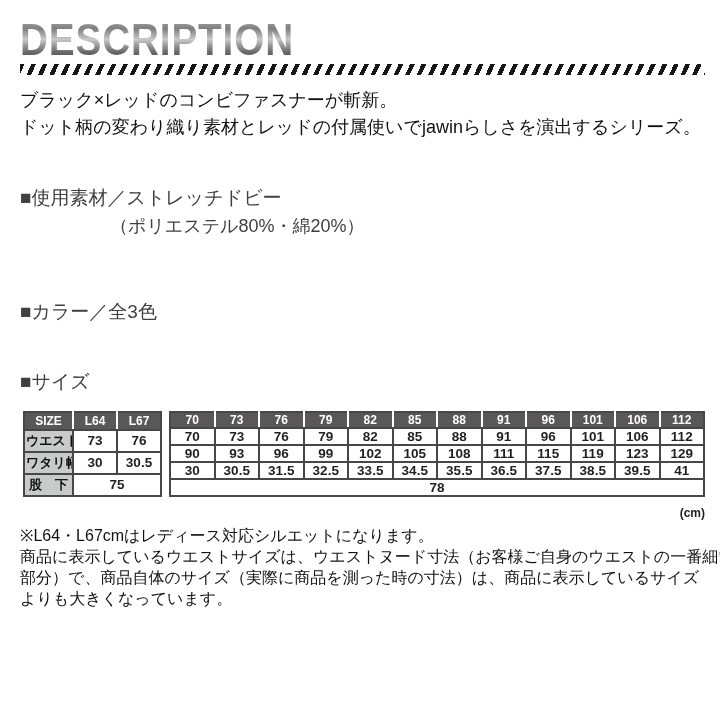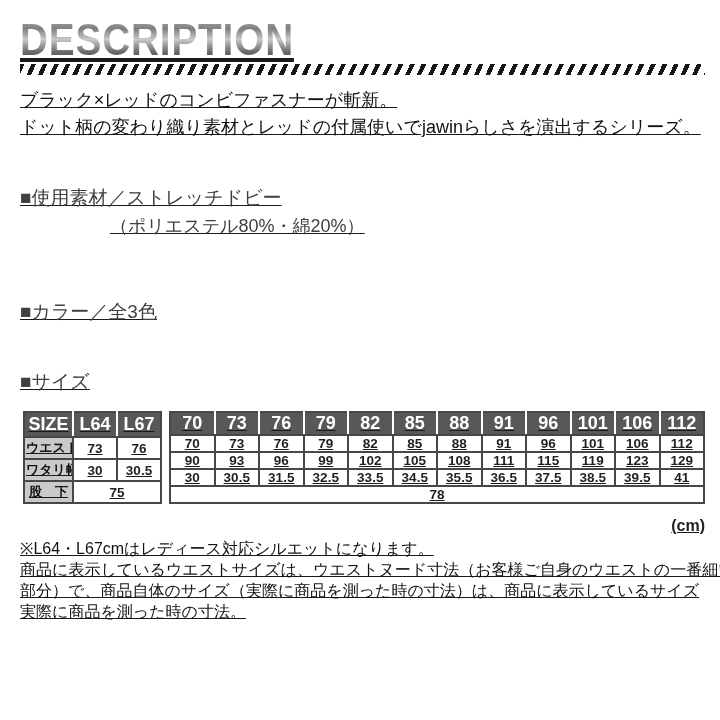--- a/index.html
+++ b/index.html
@@ -3,21 +3,21 @@
 <meta charset="utf-8">
 <style>
   * { margin: 0; padding: 0; box-sizing: border-box; }
   html, body {
     width: 720px; height: 720px;
     background: #ffffff;
     overflow: hidden;
     font-family: "Liberation Sans", sans-serif;
     color: #1a1a1a;
   }
-  .content { padding: 0 15px 0 20px; width: 720px; text-decoration: underline; }
+  .content { padding: 0 15px 0 20px; width: 720px; }
 
   
   .title {
     margin-top: 22px;
     height: 38px;
     line-height: 36px;
     font-size: 45px;
     font-weight: bold;
     letter-spacing: 1px;
     color: #8b8b8b;
@@ -64,34 +64,34 @@
     height: 16px;
     padding: 0 1px;
     text-align: center;
     vertical-align: middle;
     overflow: hidden;
     white-space: nowrap;
   }
   .tbl th {
     background: #595757;
     color: #ffffff;
-    font-size: 18px;
+    font-size: 12px;
     font-weight: bold;
   }
   .tbl th:not(:last-child) { border-right-color: #ffffff; }
   .tbl td { background: #ffffff; font-size: 13.5px; font-weight: bold; color: #1f1f1f; }
   .tbl td.rowlabel { background: #c9caca; font-size: 13px; color: #111; }
   .tbl-ladies { width: 137px; }
   .tbl-regular { width: 538px; }
 
   .cm-label {
     width: 685px;
-    margin-top: 16px;
+    margin-top: 10px;
     text-align: right;
-    font-size: 16px;
+    font-size: 12px;
     font-weight: bold;
     color: #222;
     line-height: 12px;
   }
 
   
   .notes { margin-top: 6px; font-size: 16px; line-height: 21px; color: #111; }
   .notes div { white-space: nowrap; }
 </style>
 </head>
@@ -210,16 +210,16 @@
       </table>
 
   </div>
 
   <div class="cm-label">(cm)</div>
 
   <div class="notes">
     <div>※L64・L67cmはレディース対応シルエットになります。</div>
     <div>商品に表示しているウエストサイズは、ウエストヌード寸法（お客様ご自身のウエストの一番細い</div>
     <div>部分）で、商品自体のサイズ（実際に商品を測った時の寸法）は、商品に表示しているサイズ</div>
-    <div>実際に商品を測った時の寸法。</div>
+    <div>よりも大きくなっています。</div>
   </div>
 
 </div>
 
 </body></html>

